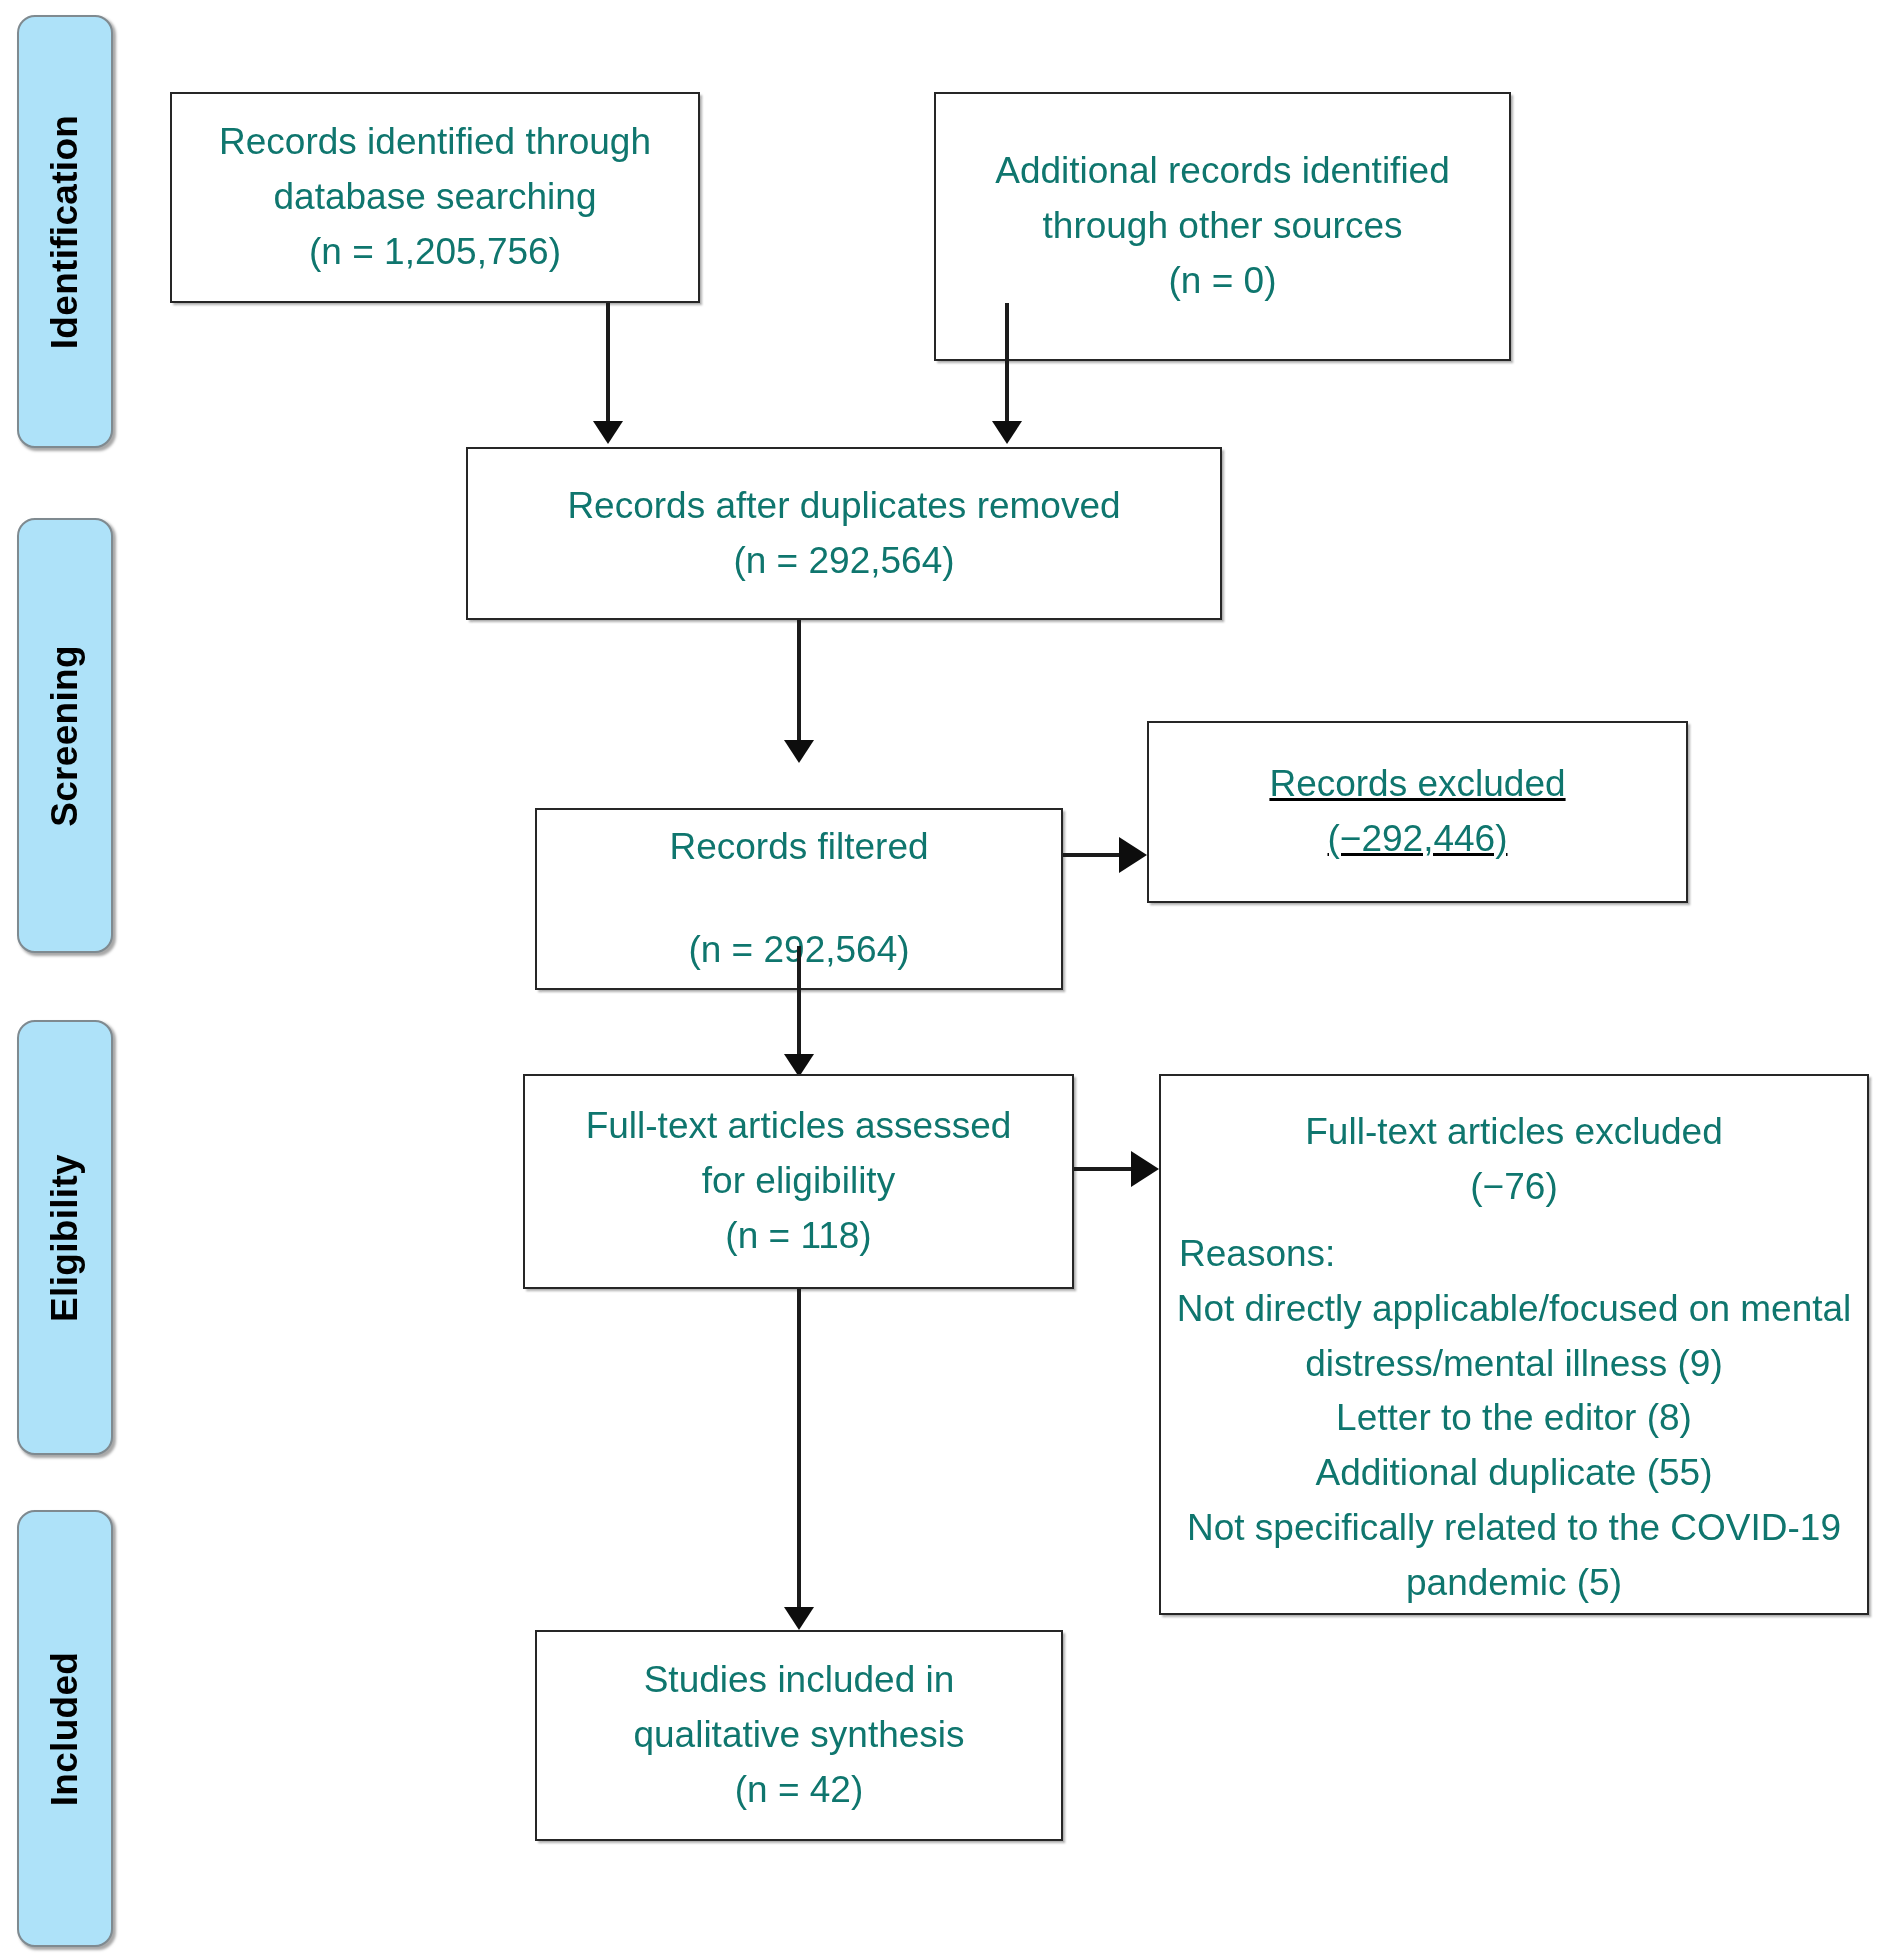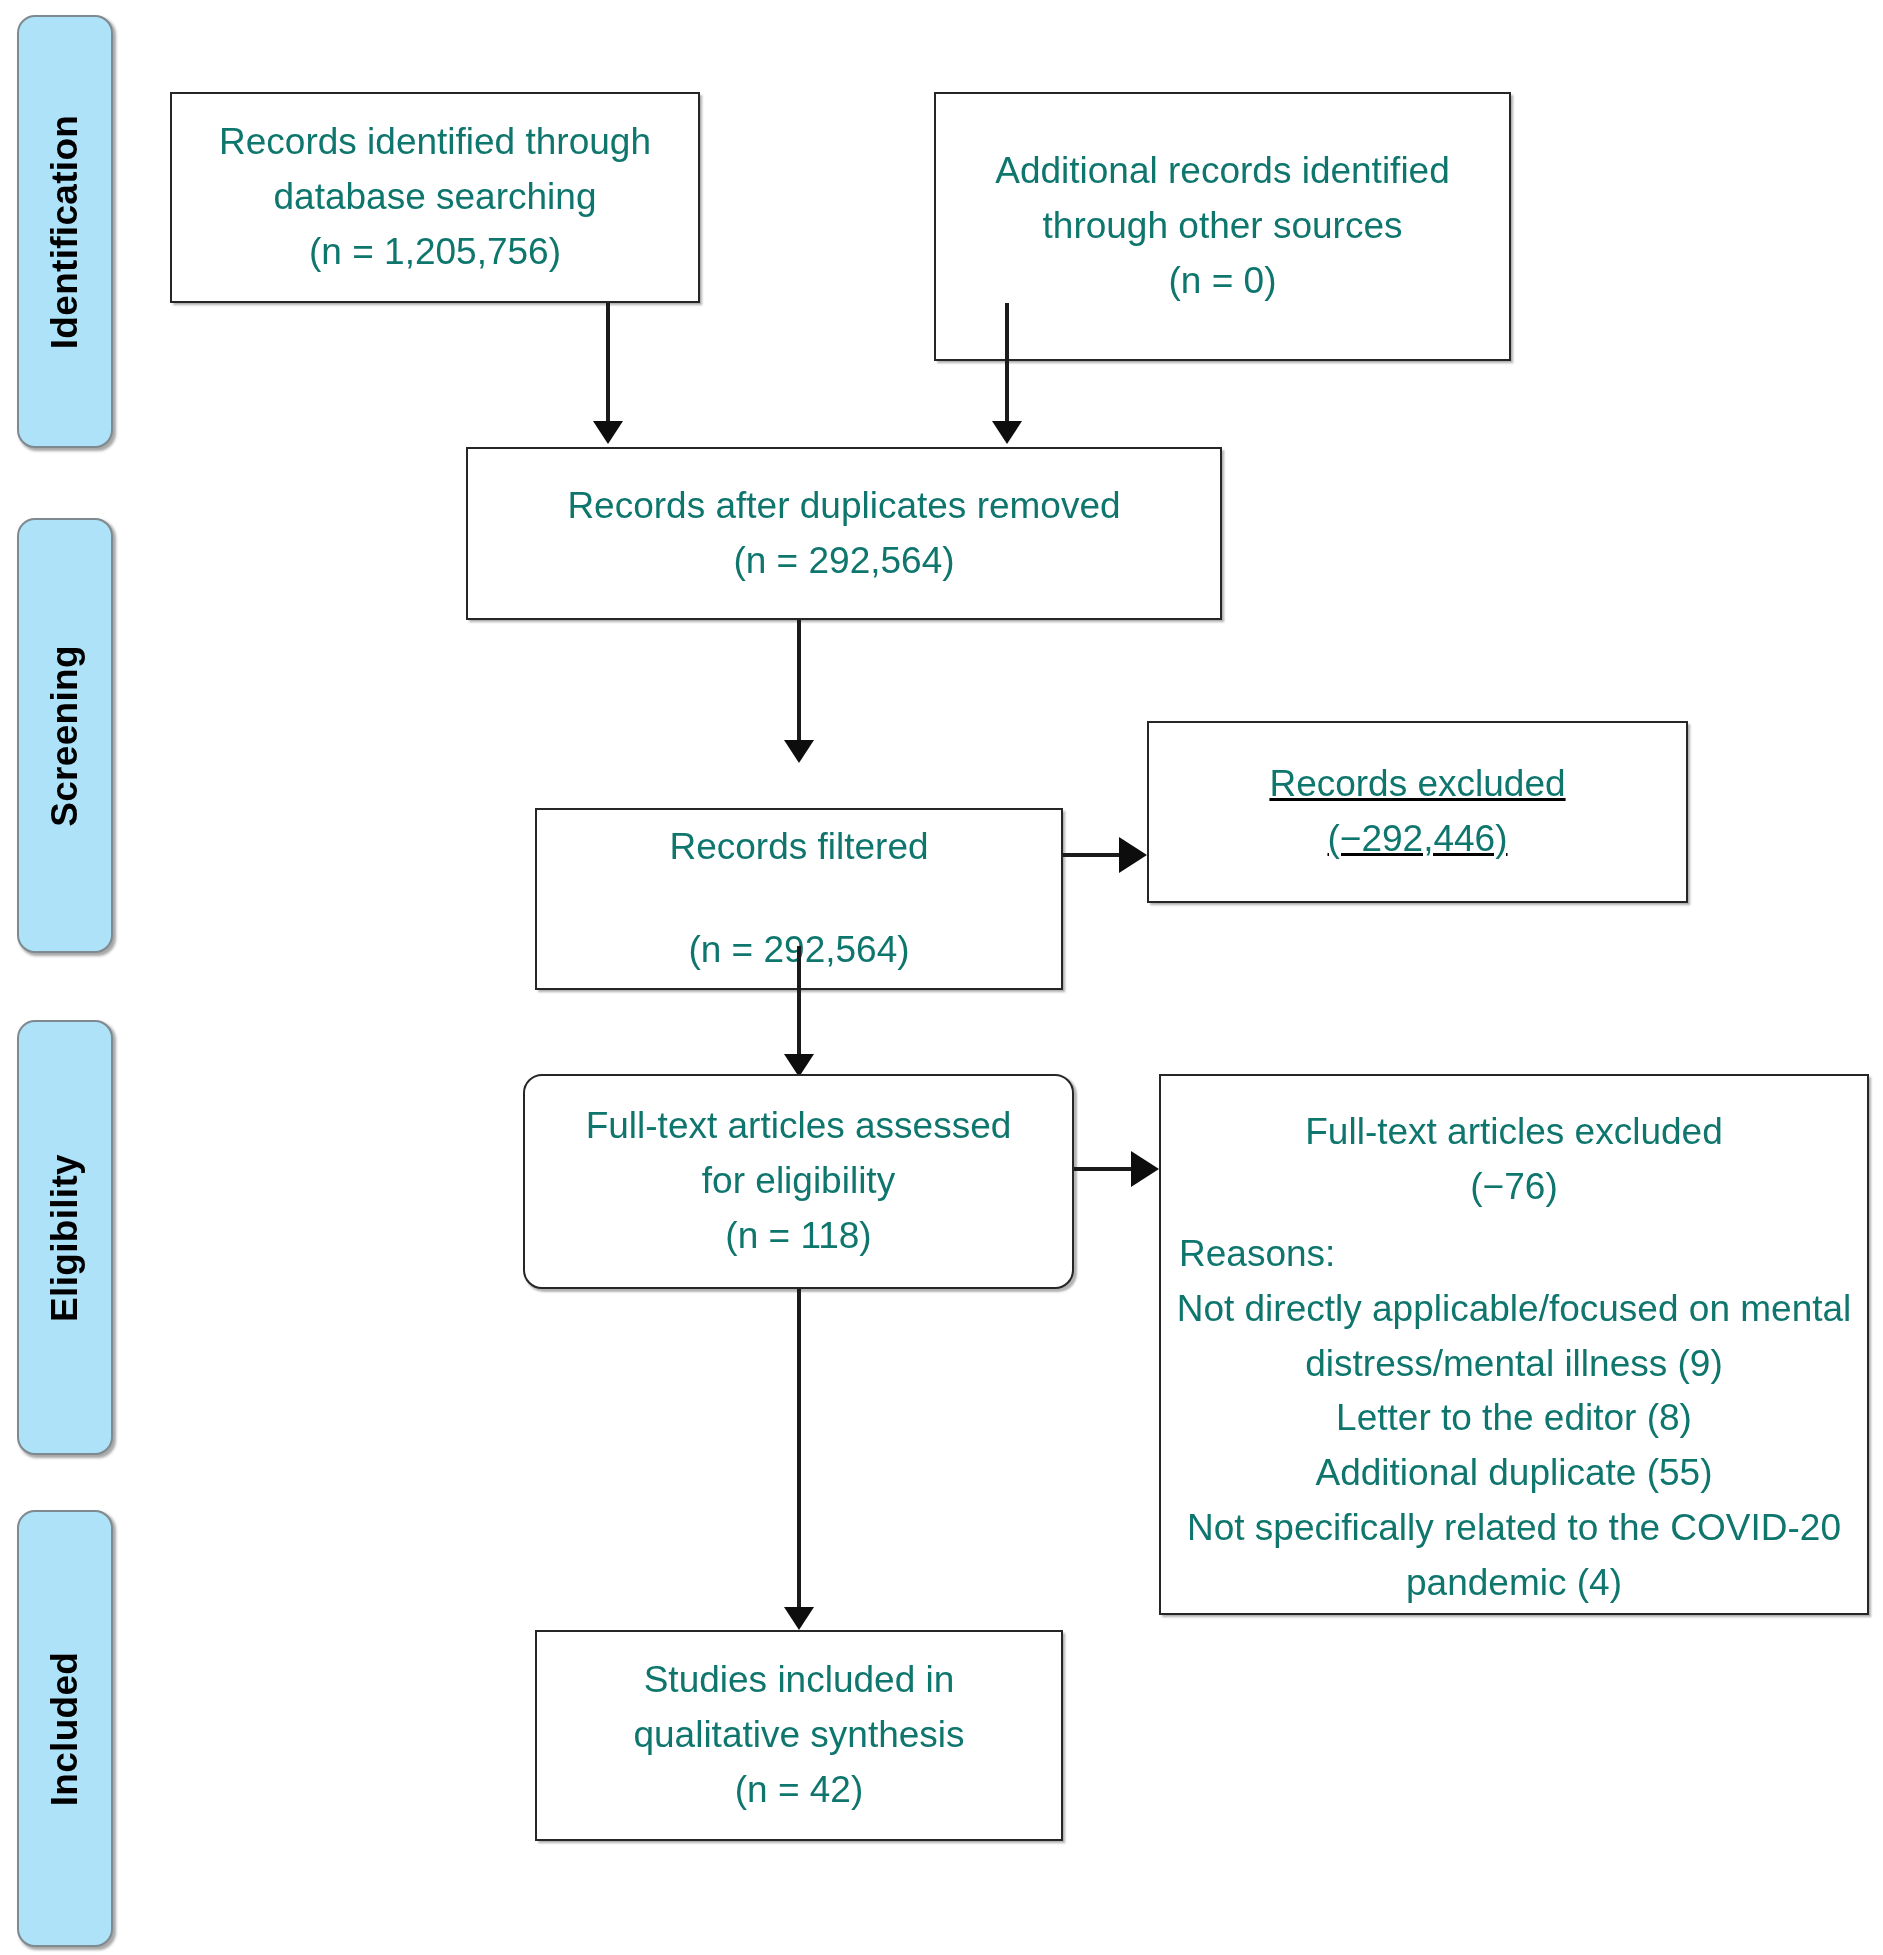--- a/index.html
+++ b/index.html
@@ -161,34 +161,34 @@
     <span class="box-line">Records excluded</span>
     <span class="box-line">(−292,446)</span>
   </div>
 
   <div class="hline" style="left:1063px; top:853px; width:61px;"></div>
   <div class="arrow-right" style="left:1119px; top:837px;"></div>
 
   <div class="vline" style="left:797px; top:946px; height:116px;"></div>
   <div class="arrow-down" style="left:784px; top:1054px;"></div>
 
-  <div class="flow-box" style="left:523px; top:1074px; width:551px; height:215px;border-radius:19px;">
+  <div class="flow-box" style="left:523px; top:1074px; width:551px; height:215px;">
     <span class="box-line">Full-text articles assessed</span>
     <span class="box-line">for eligibility</span>
     <span class="box-line">(n = 118)</span>
   </div>
 
   <div class="flow-box reasons-box" style="left:1159px; top:1074px; width:710px; height:541px;">
     <span class="box-line reasons-head">Full-text articles excluded</span>
     <span class="box-line reasons-head">(−76)</span>
     <span class="box-line reasons-label">Reasons:</span>
     <span class="box-line reason-item">Not directly applicable/focused on mental distress/mental illness (9)</span>
     <span class="box-line reason-item">Letter to the editor (8)</span>
     <span class="box-line reason-item">Additional duplicate (55)</span>
-    <span class="box-line reason-item">Not specifically related to the COVID-20 pandemic (4)</span>
+    <span class="box-line reason-item">Not specifically related to the COVID-19 pandemic (5)</span>
   </div>
 
   <div class="hline" style="left:1074px; top:1167px; width:62px;"></div>
   <div class="arrow-right" style="left:1131px; top:1151px;"></div>
 
   <div class="vline" style="left:797px; top:1289px; height:326px;"></div>
   <div class="arrow-down" style="left:784px; top:1607px;"></div>
 
   <div class="flow-box" style="left:535px; top:1630px; width:528px; height:211px;">
     <span class="box-line">Studies included in</span>

